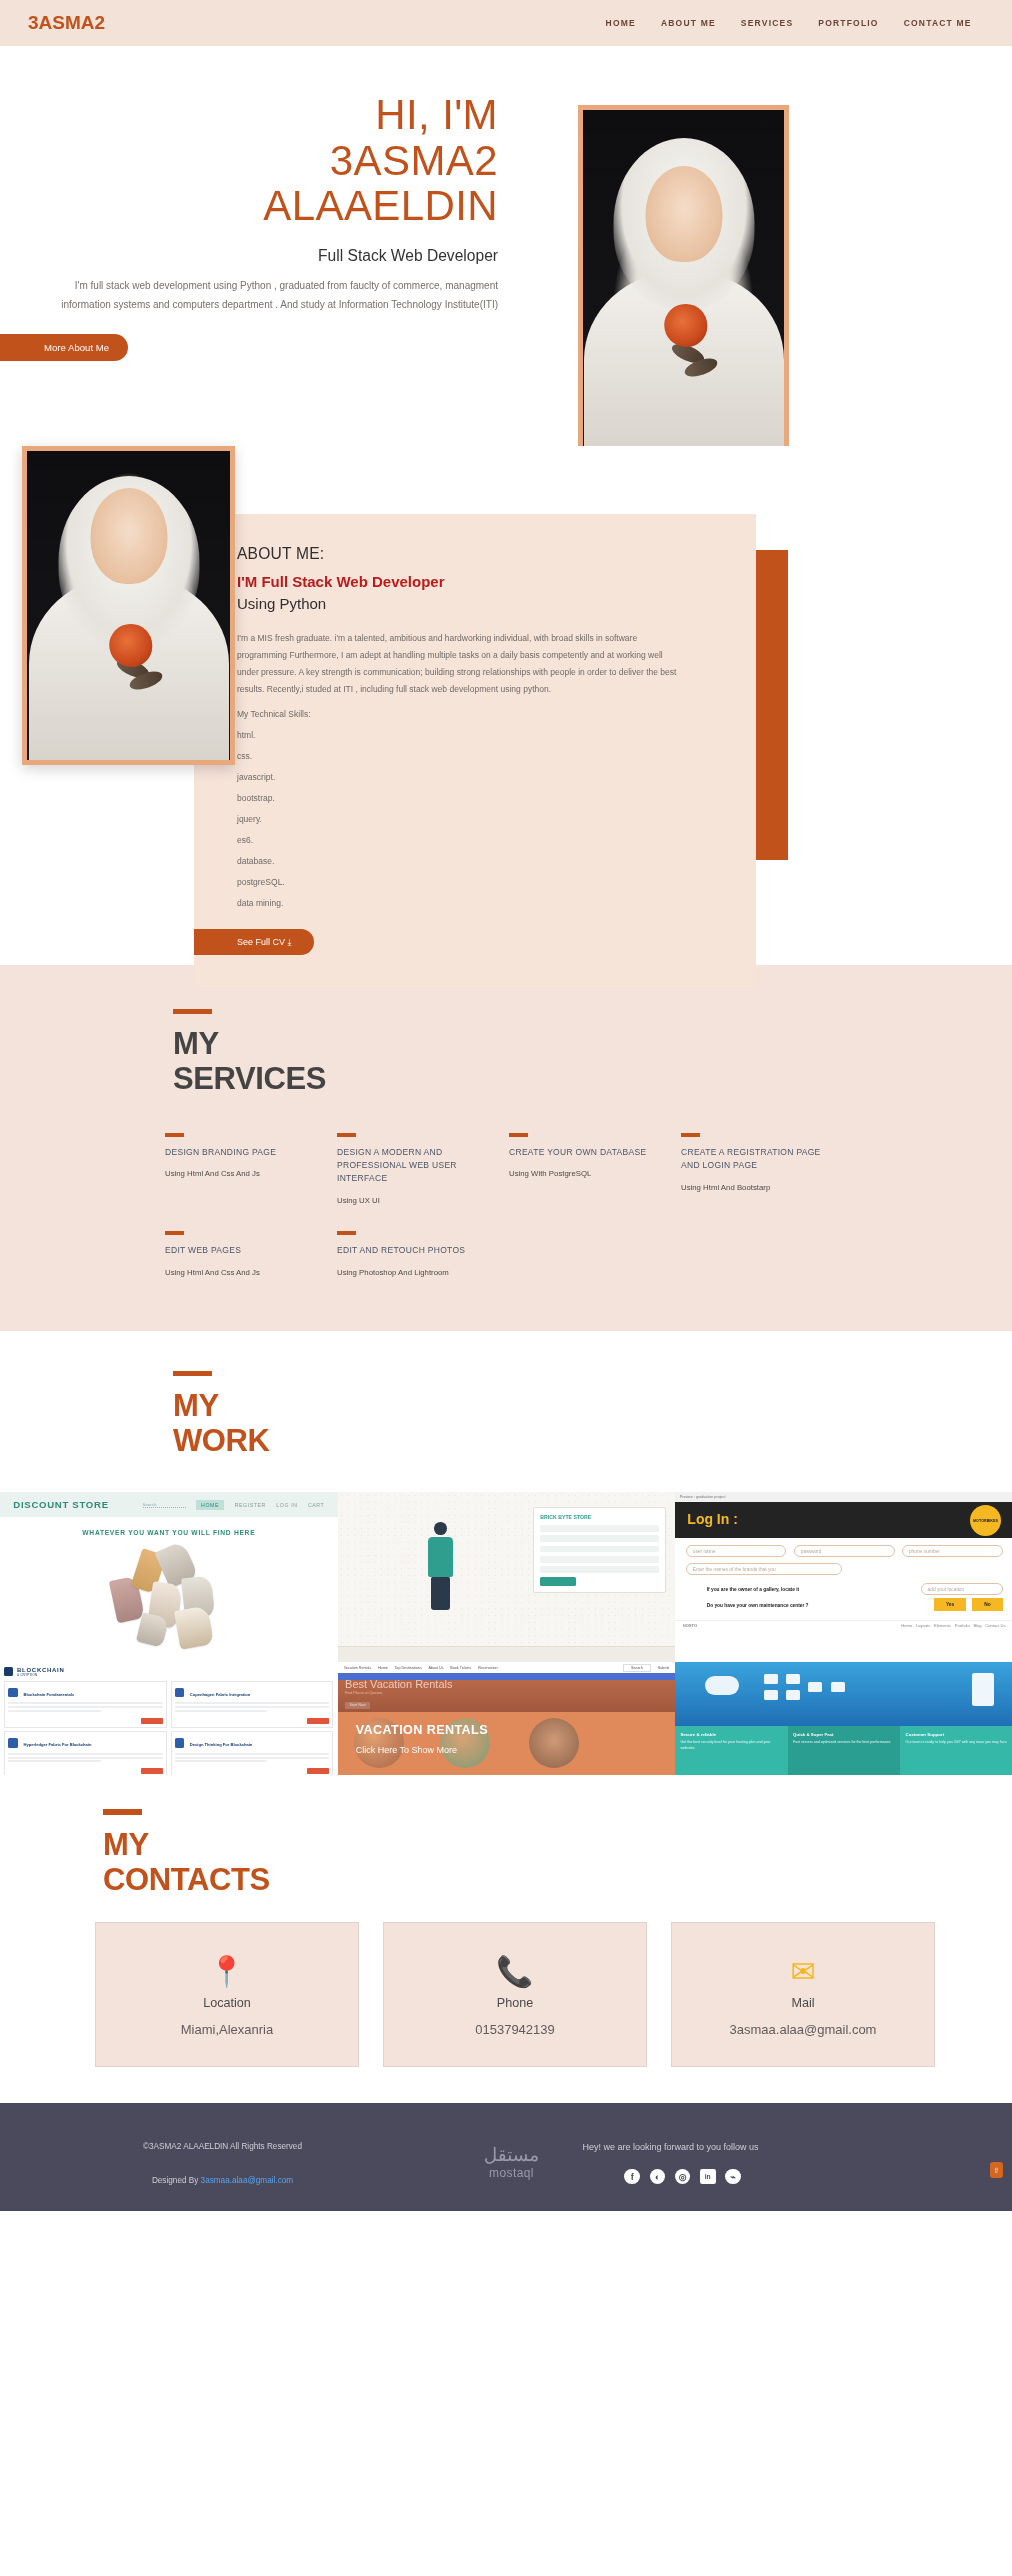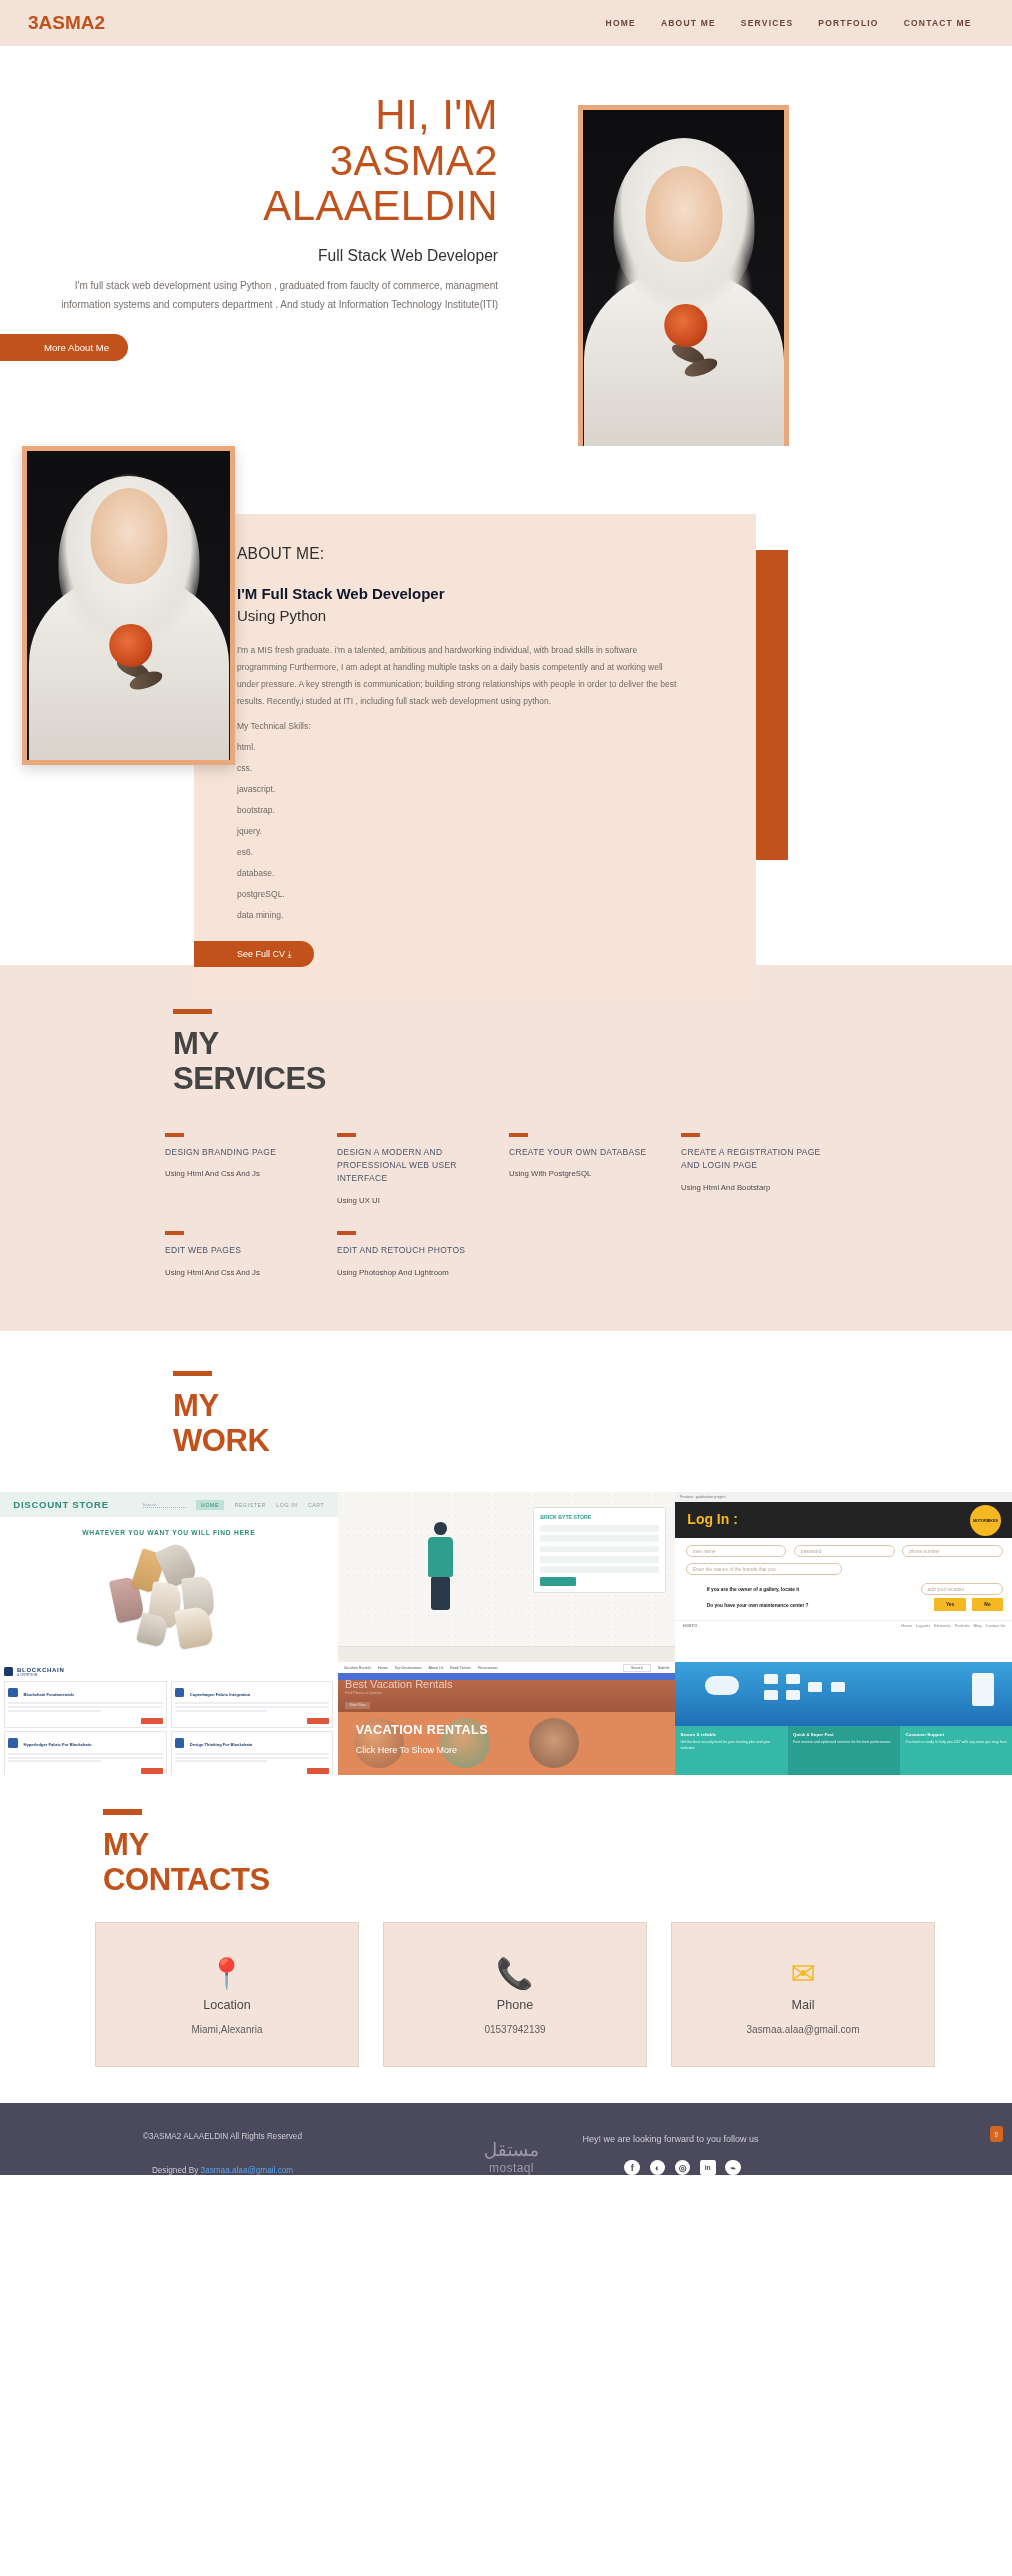--- a/index.html
+++ b/index.html
@@ -176,21 +176,21 @@
   .about-bar {
     position: absolute;
     left: 749px;
     top: 104px;
     width: 39px;
     height: 310px;
     background: #c1521b;
     z-index: 1;
   }
   .about-k1 { font-size: 15.6px; color: #2f2f2f; font-weight: normal; letter-spacing: 0.2px; }
-  .about-k2 { font-size: 15px; color: #0f172a; font-weight: bold; margin-top: 22px; }
+  .about-k2 { font-size: 15px; color: #b91c1c; font-weight: bold; margin-top: 10px; }
   .about-k3 { font-size: 15px; color: #2f2f2f; font-weight: normal; margin-top: 5.2px; }
   .about-p {
     margin-top: 18px;
     font-size: 8.5px;
     color: #6f6a67;
     line-height: 2.0;
     max-width: 445px;
   }
   .skill-line { font-size: 8.5px; color: #6f6a67; margin-top: 11px; }
   .btn-cv {
@@ -365,26 +365,26 @@
   .ct-grid {
     display: grid; grid-template-columns: repeat(3, 264px);
     gap: 24px; padding-left: 95px; margin-top: 25px;
   }
   .ct-card {
     background: #f4e3da; border: 0.7px solid #e3d4cb; height: 145px;
     display: flex; flex-direction: column; align-items: center; justify-content: center;
   }
   .ct-ico { font-size: 30px; line-height: 1; height: 39px; display: flex; align-items: center; }
   .ct-lab { font-size: 12.6px; color: #4b4b4b; margin-top: 4.4px; }
-  .ct-val { font-size: 10px; color: #5d5d5d; margin-top: 12px; }
+  .ct-val { font-size: 13px; color: #5d5d5d; margin-top: 12px; }
 
   
   .footer {
-    background: #4a4a5c; height: 72px; position: relative;
-    display: flex; align-items: flex-end; padding-top: 12px;
+    background: #4a4a5c; height: 108px; position: relative;
+    display: flex; align-items: center; padding-top: 12px;
   }
   .ft-left { width: 445px; text-align: center; color: #cfcdd6; }
   .ft-left .c1 { font-size: 8.2px; }
   .ft-left .c2 { font-size: 8.2px; margin-top: 25px; }
   .ft-left .c2 a { color: #5aa3f0; text-decoration: none; }
   .ft-logo { width: 133px; text-align: center; color: #9b98a8; }
   .ft-logo .ar { font-size: 18.5px; line-height: 1; direction: rtl; }
   .ft-logo .lt { font-size: 12px; letter-spacing: 0.4px; margin-top: 1.5px; }
   .ft-right { flex: 1; color: #cfcdd6; padding-left: 4.4px; }
   .ft-right .hey { font-size: 9px; }

